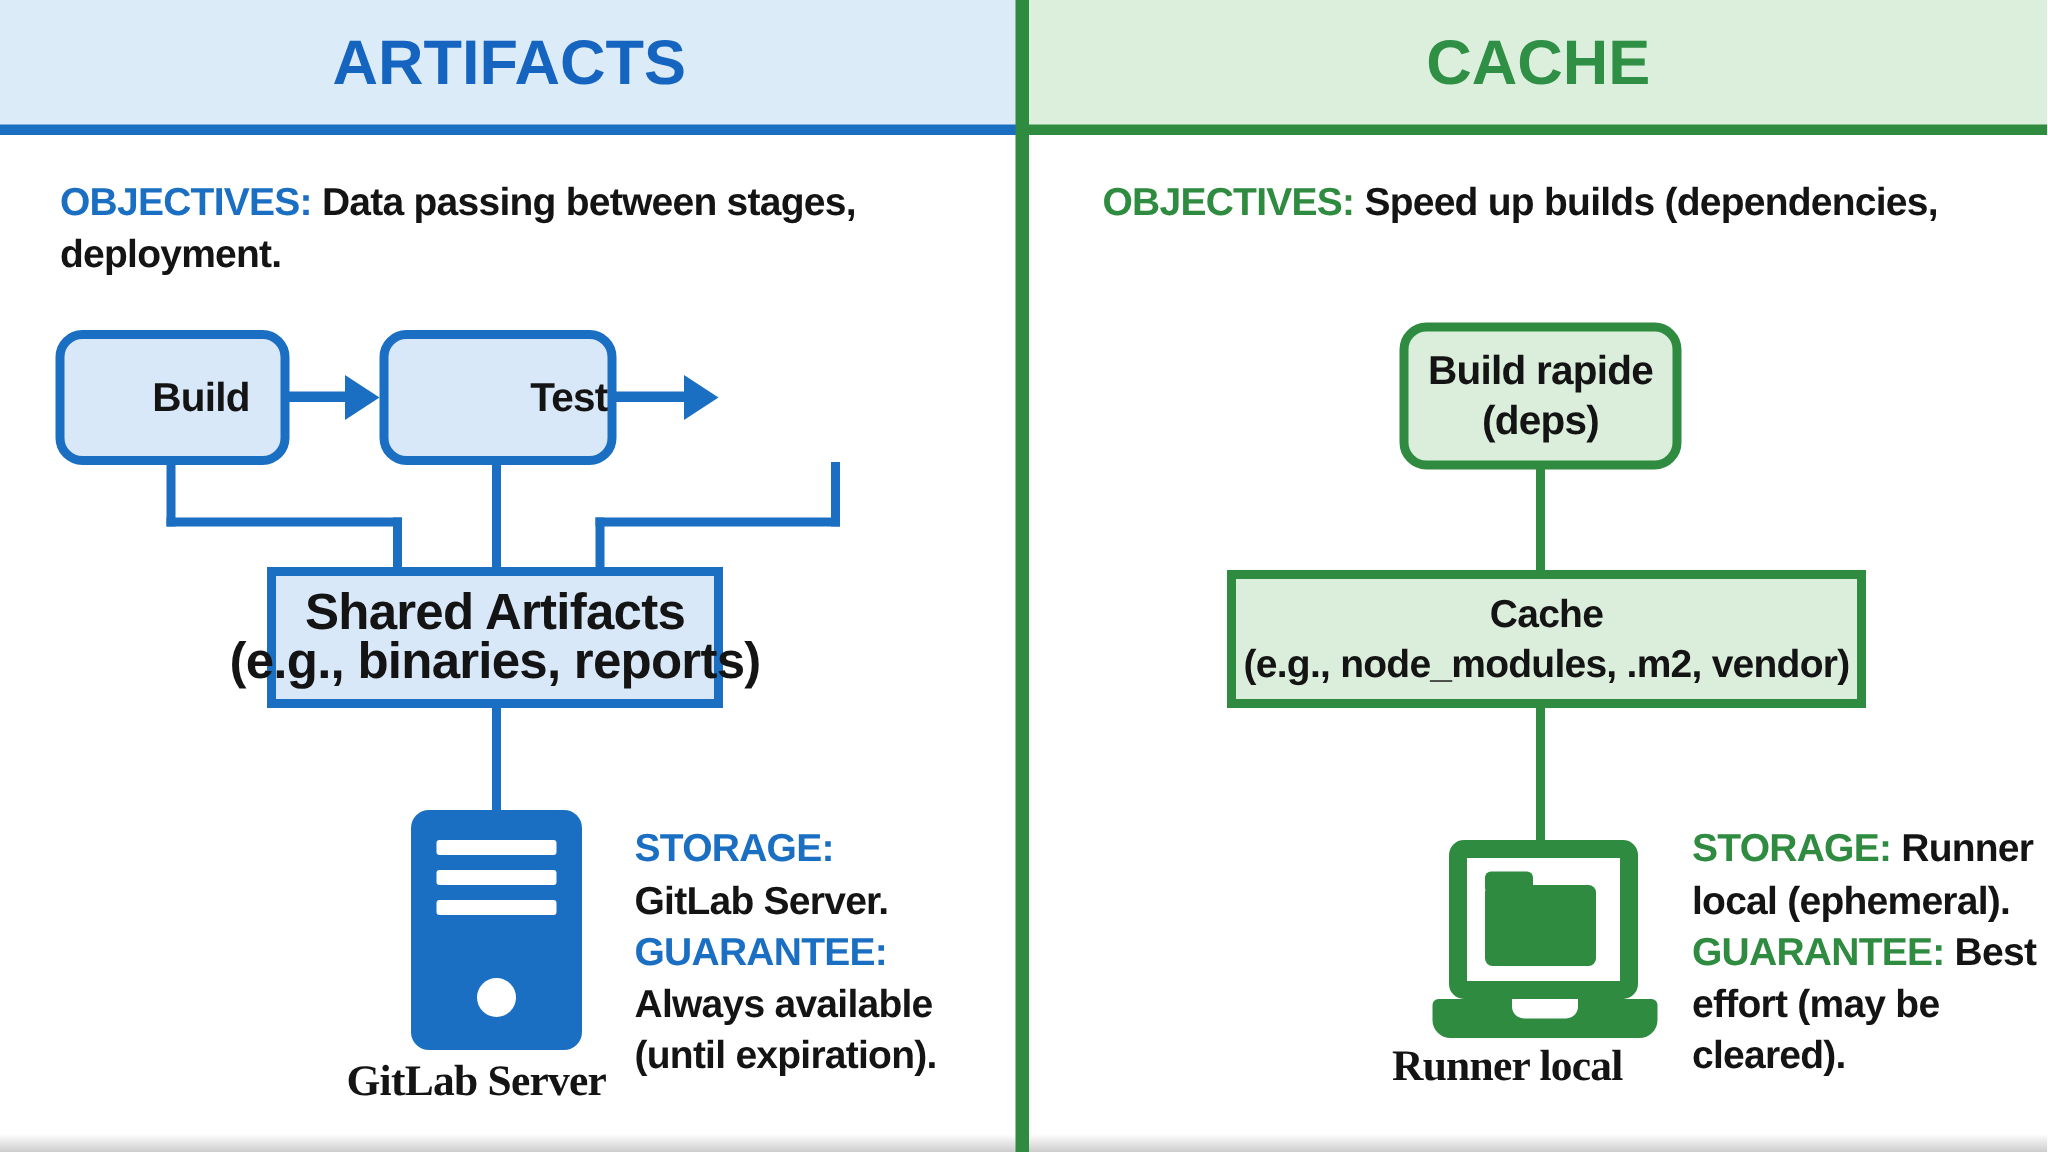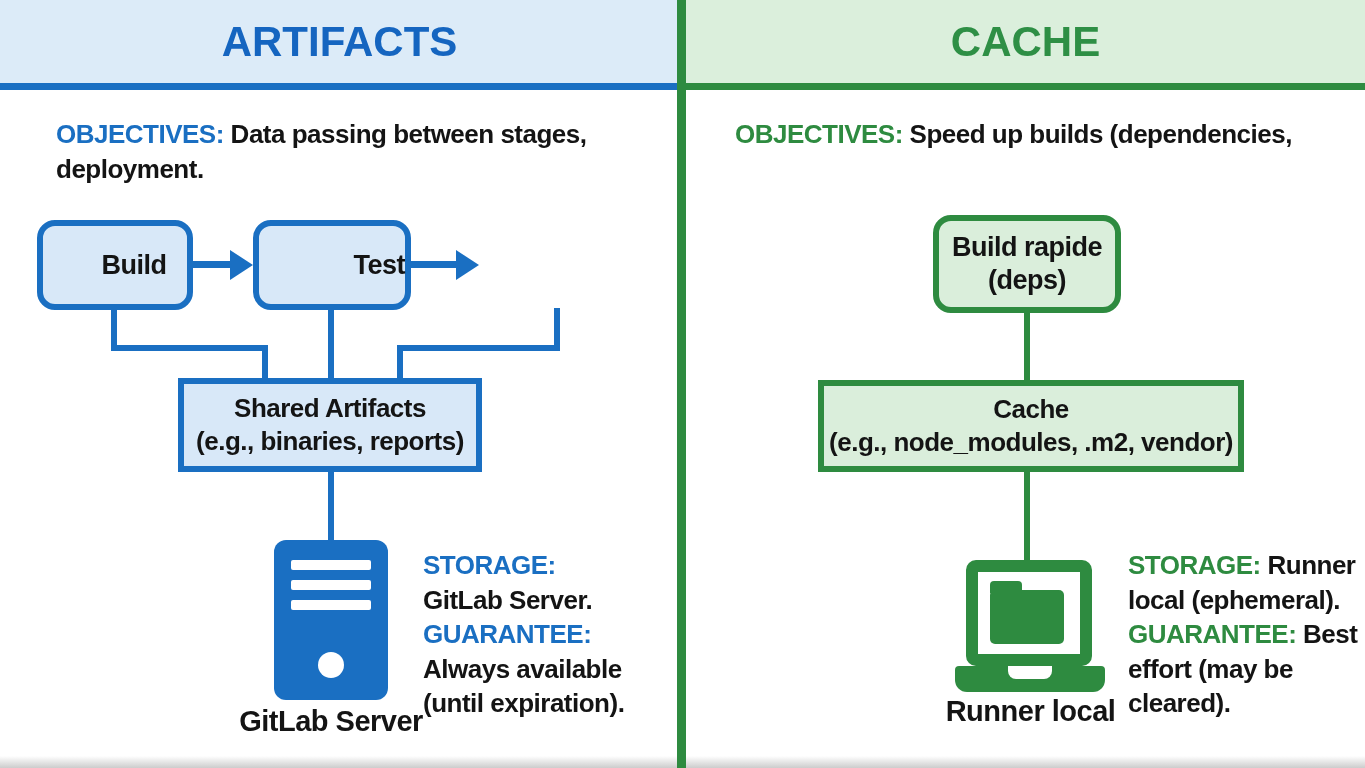--- a/index.html
+++ b/index.html
@@ -38,38 +38,38 @@
   .server{position:absolute;left:274px;top:540px;width:114px;height:160px;background:var(--blue);border-radius:12px;}
   .server .bar{position:absolute;left:17px;width:80px;height:10px;background:#fff;border-radius:2px;}
   .server .b1{top:20px;} .server .b2{top:40px;} .server .b3{top:60px;}
   .server .dot{position:absolute;left:44px;top:112px;width:26px;height:26px;background:#fff;border-radius:50%;}
   
   .lap-screen{position:absolute;left:966px;top:560px;width:126px;height:106px;box-sizing:border-box;border:12px solid var(--green);border-radius:10px;background:#fff;}
   .lap-folder{position:absolute;left:990px;top:590px;width:74px;height:54px;background:var(--green);border-radius:5px;}
   .lap-folder:before{content:"";position:absolute;left:0;top:-9px;width:32px;height:12px;background:var(--green);border-radius:4px 4px 0 0;}
   .lap-base{position:absolute;left:955px;top:666px;width:150px;height:26px;background:var(--green);border-radius:4px 4px 12px 12px;}
   .lap-notch{position:absolute;left:1008px;top:666px;width:44px;height:13px;background:#fff;border-radius:0 0 8px 8px;}
-  .caption{position:absolute;font-size:29px;text-align:center;white-space:nowrap;}
+  .caption{position:absolute;font-size:29px;text-align:left;white-space:nowrap;font-family:Liberation Serif, serif;}
   .bottom-fade{position:absolute;left:0;top:756px;width:1365px;height:12px;
     background:linear-gradient(to bottom,rgba(120,120,120,0),rgba(110,110,110,0.35));}
 </style>
 </head>
 <body>
 
 <div id="canvas">
 
   <div class="hdr hdr-l">
     <div class="title">ARTIFACTS</div>
   </div>
   <div class="hdr hdr-r">
     <div class="title">CACHE</div>
   </div>
   <div class="divider"></div>
 
-  <div class="lines blue" style="left:56px;top:117px;">
+  <div class="lines blue" style="left:40px;top:117px;">
       <div class="line"><span class="lbl">OBJECTIVES:</span><span class="txt"> Data passing between stages,</span></div>
       <div class="line"><span class="txt">deployment.</span></div>
     </div>
   <div class="lines green" style="left:735px;top:117px;">
       <div class="line"><span class="lbl">OBJECTIVES:</span><span class="txt"> Speed up builds (dependencies,</span></div>
     </div>
 
   <div class="box blue rounded" style="left:37px;top:220px;width:156px;height:90px;padding-left:38px;">
     <div class="bl">Build</div>
   </div>
@@ -83,21 +83,21 @@
   <div class="ah" style="left:456px;top:250px;"></div>
 
   <div class="cl" style="left:111px;top:308px;width:6px;height:43px;"></div>
   <div class="cl" style="left:111px;top:345px;width:157px;height:6px;"></div>
   <div class="cl" style="left:262px;top:345px;width:6px;height:37px;"></div>
   <div class="cl" style="left:328px;top:308px;width:6px;height:74px;"></div>
   <div class="cl" style="left:554px;top:308px;width:6px;height:43px;"></div>
   <div class="cl" style="left:397px;top:345px;width:163px;height:6px;"></div>
   <div class="cl" style="left:397px;top:345px;width:6px;height:37px;"></div>
 
-  <div class="box blue" style="left:178px;top:378px;width:304px;height:94px;font-size:26px;">
+  <div class="box blue" style="left:178px;top:378px;width:304px;height:94px;font-size:34px;">
     <div class="bl">Shared Artifacts</div>
     <div class="bl">(e.g., binaries, reports)</div>
   </div>
 
   <div class="cl" style="left:328px;top:468px;width:6px;height:74px;"></div>
 
   <div class="server">
     <div class="bar b1"></div>
     <div class="bar b2"></div>
     <div class="bar b3"></div>

